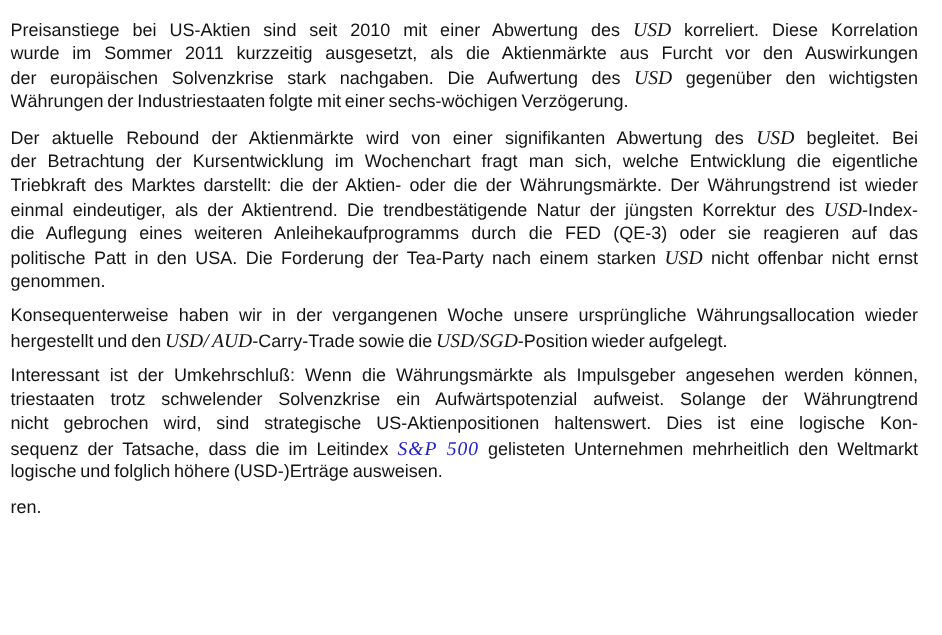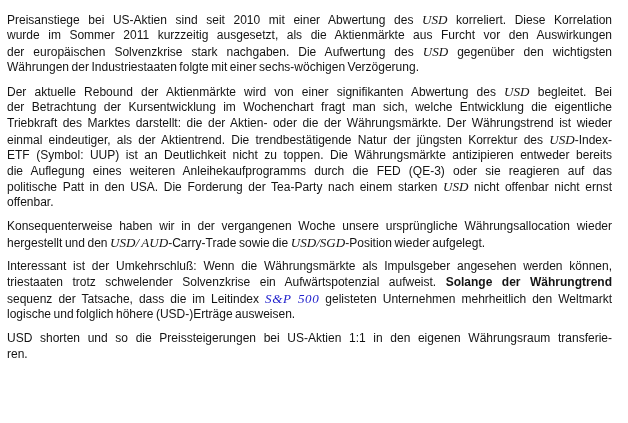--- a/index.html
+++ b/index.html
@@ -35,21 +35,21 @@
     white-space: normal;
   }
   .line.last { text-align-last: left; }
   
   .seg-m, .seg-l {
     font-family: "Liberation Serif", "DejaVu Serif", serif;
     font-style: italic;
     font-size: 1.09em;
   }
   .seg-i { }
-  .seg-b { font-weight: 700; }
+  .seg-b { font-weight: 400; }
   .seg-l {
     color: var(--link);
     letter-spacing: 0.6px;
     cursor: pointer;
   }
 </style>
 </head>
 <body>
 
 <main class="page">
@@ -58,33 +58,32 @@
         <div class="line"><span class="seg-n">Preisanstiege bei US-Aktien sind seit 2010 mit einer Abwertung des </span><span class="seg-m">USD</span><span class="seg-n"> korreliert. Diese Korrelation</span></div>
         <div class="line"><span class="seg-n">wurde im Sommer 2011 kurzzeitig ausgesetzt, als die Aktienmärkte aus Furcht vor den Auswirkungen</span></div>
         <div class="line"><span class="seg-n">der europäischen Solvenzkrise stark nachgaben. Die Aufwertung des </span><span class="seg-m">USD</span><span class="seg-n"> gegenüber den wichtigsten</span></div>
         <div class="line last"><span class="seg-n">Währungen der Industriestaaten folgte mit einer sechs-wöchigen Verzögerung.</span></div>
       </div>
       <div class="para">
         <div class="line"><span class="seg-n">Der aktuelle Rebound der Aktienmärkte wird von einer signifikanten Abwertung des </span><span class="seg-m">USD</span><span class="seg-n"> begleitet. Bei</span></div>
         <div class="line"><span class="seg-n">der Betrachtung der Kursentwicklung im Wochenchart fragt man sich, welche Entwicklung die eigentliche</span></div>
         <div class="line"><span class="seg-n">Triebkraft des Marktes darstellt: die der Aktien- oder die der Währungsmärkte. Der Währungstrend ist wieder</span></div>
         <div class="line"><span class="seg-n">einmal eindeutiger, als der Aktientrend. Die trendbestätigende Natur der jüngsten Korrektur des </span><span class="seg-m">USD</span><span class="seg-n">-Index-</span></div>
-        <div class="line"><span class="seg-n">ETF (Symbol: UUP) ist an Deutlichkeit nicht zu toppen. Die Währungsmärkte antizipieren entweder bereits</span></div>
         <div class="line"><span class="seg-n">die Auflegung eines weiteren Anleihekaufprogramms durch die FED (QE-3) oder sie reagieren auf das</span></div>
         <div class="line"><span class="seg-n">politische Patt in den USA. Die Forderung der </span><span class="seg-i">Tea-Party</span><span class="seg-n"> nach einem starken </span><span class="seg-m">USD</span><span class="seg-n"> nicht offenbar nicht ernst</span></div>
-        <div class="line last"><span class="seg-n">offenbar.</span></div>
+        <div class="line last"><span class="seg-n">genommen.</span></div>
       </div>
       <div class="para">
         <div class="line"><span class="seg-n">Konsequenterweise haben wir in der vergangenen Woche unsere ursprüngliche Währungsallocation wieder</span></div>
         <div class="line last"><span class="seg-n">hergestellt und den </span><span class="seg-m">USD/ AUD</span><span class="seg-n">-Carry-Trade sowie die </span><span class="seg-m">USD/SGD</span><span class="seg-n">-Position wieder aufgelegt.</span></div>
       </div>
       <div class="para">
         <div class="line"><span class="seg-n">Interessant ist der Umkehrschluß: Wenn die Währungsmärkte als Impulsgeber angesehen werden können,</span></div>
         <div class="line"><span class="seg-n">triestaaten trotz schwelender Solvenzkrise ein Aufwärtspotenzial aufweist. </span><span class="seg-b">Solange der Währungtrend</span></div>
+        <div class="line"><span class="seg-b">nicht gebrochen wird, sind strategische US-Aktienpositionen haltenswert.</span><span class="seg-n"> Dies ist eine logische Kon-</span></div>
         <div class="line"><span class="seg-n">sequenz der Tatsache, dass die im Leitindex </span><span class="seg-l">S&amp;P 500</span><span class="seg-n"> gelisteten Unternehmen mehrheitlich den Weltmarkt</span></div>
         <div class="line last"><span class="seg-n">logische und folglich höhere (USD-)Erträge ausweisen.</span></div>
       </div>
       <div class="para">
-        <div class="line"><span class="seg-n">USD shorten und so die Preissteigerungen bei US-Aktien 1:1 in den eigenen Währungsraum transferie-</span></div>
         <div class="line last"><span class="seg-n">ren.</span></div>
       </div>
     </article>
 </main>
 
 </body></html>

